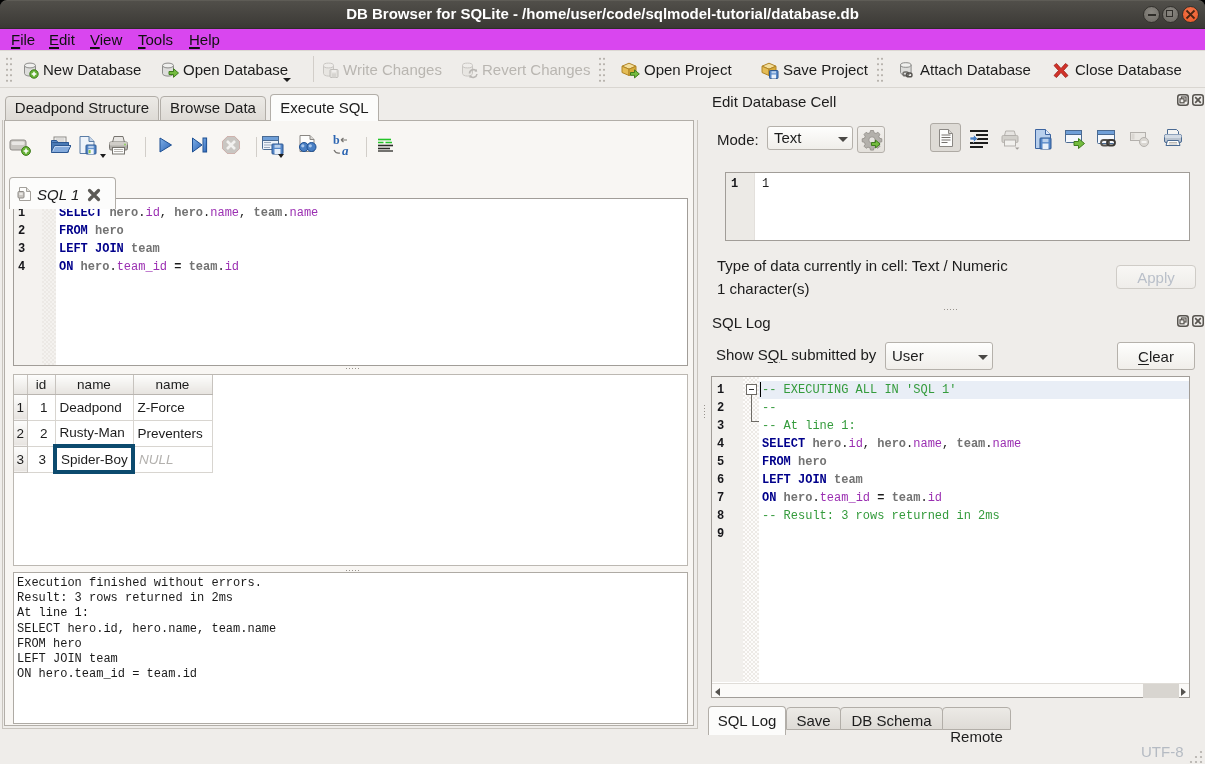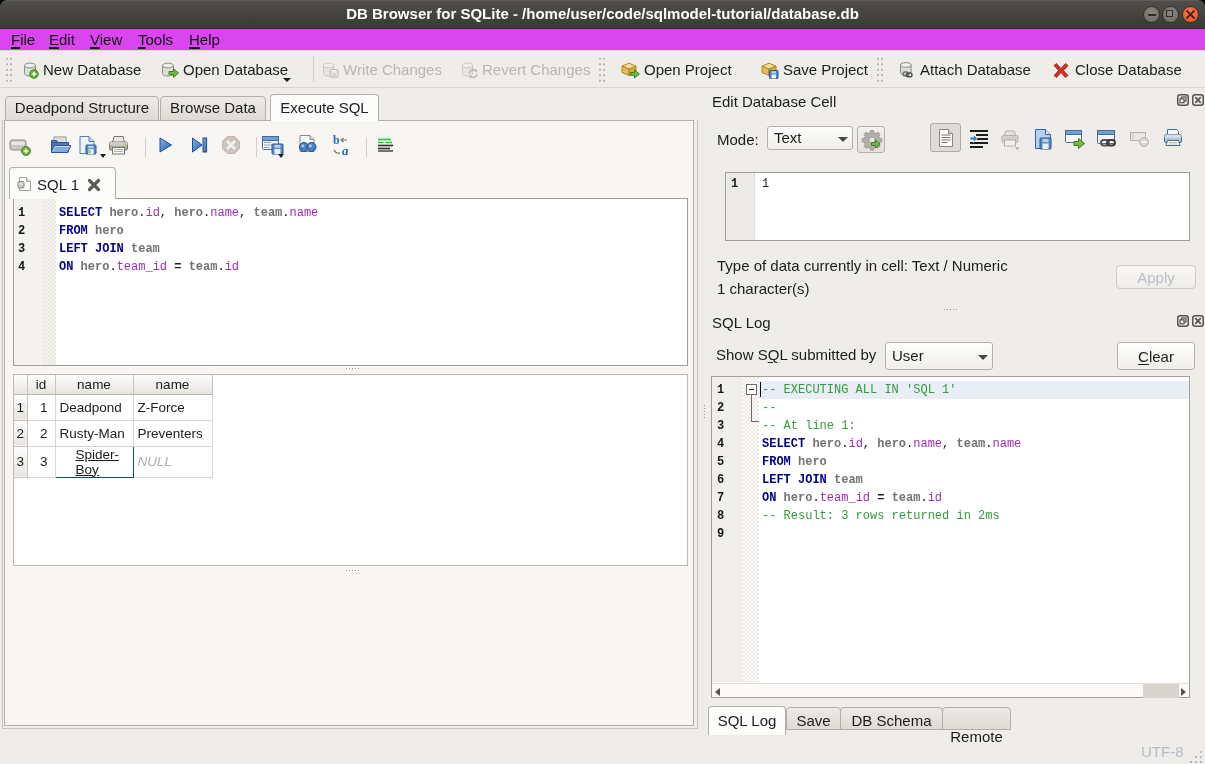--- a/index.html
+++ b/index.html
@@ -219,21 +219,21 @@
     <div class="tsep" style="left:361px; top:16px; height:20px;"></div>
     <svg class="abs" style="left:372px; top:17px;" width="18" height="14" viewBox="0 0 18 14">
       <path d="M1 1.5 h13" stroke="#23c428" stroke-width="1.6"></path>
       <path d="M1 4.5 h5.5 M8.5 4.5 h6.5" stroke="#23c428" stroke-width="1.6"></path>
       <path d="M1 7.5 h15" stroke="#2b2b28" stroke-width="1.6"></path>
       <path d="M1 10.5 h12" stroke="#2b2b28" stroke-width="1.6"></path>
       <path d="M1 13 h15" stroke="#2b2b28" stroke-width="1.3"></path>
     </svg>
   </div>
 
-  <div class="abs tab active" style="left:4px; top:46px; width:107px; height:32px; padding-top:8px; text-align:left;">
+  <div class="abs tab active" style="left:4px; top:56px; width:107px; height:32px; padding-top:8px; text-align:left;font-style:italic;">
     <svg style="position:absolute; left:7px; top:8px;" width="15" height="16" viewBox="0 0 15 16">
       <path d="M2.5 1.5 h7 l4 4 V14.5 H2.5 Z" fill="#fdfdfc" stroke="#a3a09b"></path>
       <path d="M9.5 1.5 v4 h4" fill="#e3e1dd" stroke="#a3a09b"></path>
       <rect x="1" y="5.5" width="6" height="6.5" rx="1" fill="#c9c6c1" stroke="#8f8c88"></rect>
       <rect x="2.3" y="6.8" width="3.4" height="2.2" fill="#e9e7e4"></rect>
     </svg>
     <span style="margin-left:27px;">SQL 1</span>
     <svg style="position:absolute; left:77px; top:10px;" width="14" height="14" viewBox="0 0 14 14">
         <path d="M2.5 2.5 L11.5 11.5 M11.5 2.5 L2.5 11.5" stroke="#5c5a56" stroke-width="3.2" stroke-linecap="round"></path>
       </svg>
@@ -267,28 +267,37 @@
       </tr>
       <tr>
         <td style="height:26px; background:linear-gradient(#fdfdfc,#e7e4e0); border-right:1px solid #c7c3be; border-bottom:1px solid #c7c3be; text-align:center;">2</td>
         <td style="border:1px solid #d8d5d0; text-align:right; padding-right:7px;">2</td>
         <td style="border:1px solid #d8d5d0; padding-left:4px;">Rusty-Man</td>
         <td style="border:1px solid #d8d5d0; padding-left:4px;">Preventers</td>
       </tr>
       <tr>
         <td style="height:26px; background:linear-gradient(#fdfdfc,#e7e4e0); border-right:1px solid #c7c3be; border-bottom:1px solid #c7c3be; text-align:center;">3</td>
         <td style="border:1px solid #d8d5d0; text-align:right; padding-right:7px;">3</td>
-        <td style="border:1px solid #0c4a6e; padding-left:20px;text-decoration:underline;">Spider-Boy</td>
+        <td style="border:4px solid #0c4a6e; padding-left:4px;">Spider-Boy</td>
         <td style="border:1px solid #d8d5d0; padding-left:4px; color:#b3b1ae; font-style:italic;">NULL</td>
       </tr>
     </tbody>
       </table>
   </div>
   <div class="dots-h" style="left:340px; top:448px;"></div>
 
+  <div id="loglow">
+    <pre class="mono" style="font-size:12px; line-height:15.2px; padding:3px 0 0 3px; color:#1a1a1a;">Execution finished without errors.
+Result: 3 rows returned in 2ms
+At line 1:
+SELECT hero.id, hero.name, team.name
+FROM hero
+LEFT JOIN team
+ON hero.team_id = team.id</pre>
+  </div>
 </div>
 
 <div class="dots-v" style="left:703px; top:404px; height:16px;"></div>
 
 <div class="abs" style="left:712px; top:93px; font-size:15px;">Edit Database Cell</div>
 <svg class="abs" style="left:1177px; top:94px;" width="12" height="12" viewBox="0 0 12 12">
     <rect x="0.75" y="0.75" width="10.5" height="10.5" rx="2.5" fill="none" stroke="#57544f" stroke-width="1.5"></rect>
     <rect x="4.5" y="3" width="4.5" height="4" fill="none" stroke="#57544f" stroke-width="1.2"></rect>
     <rect x="3" y="4.8" width="4" height="4" fill="#f1efec" stroke="#57544f" stroke-width="1.2"></rect>
   </svg>

